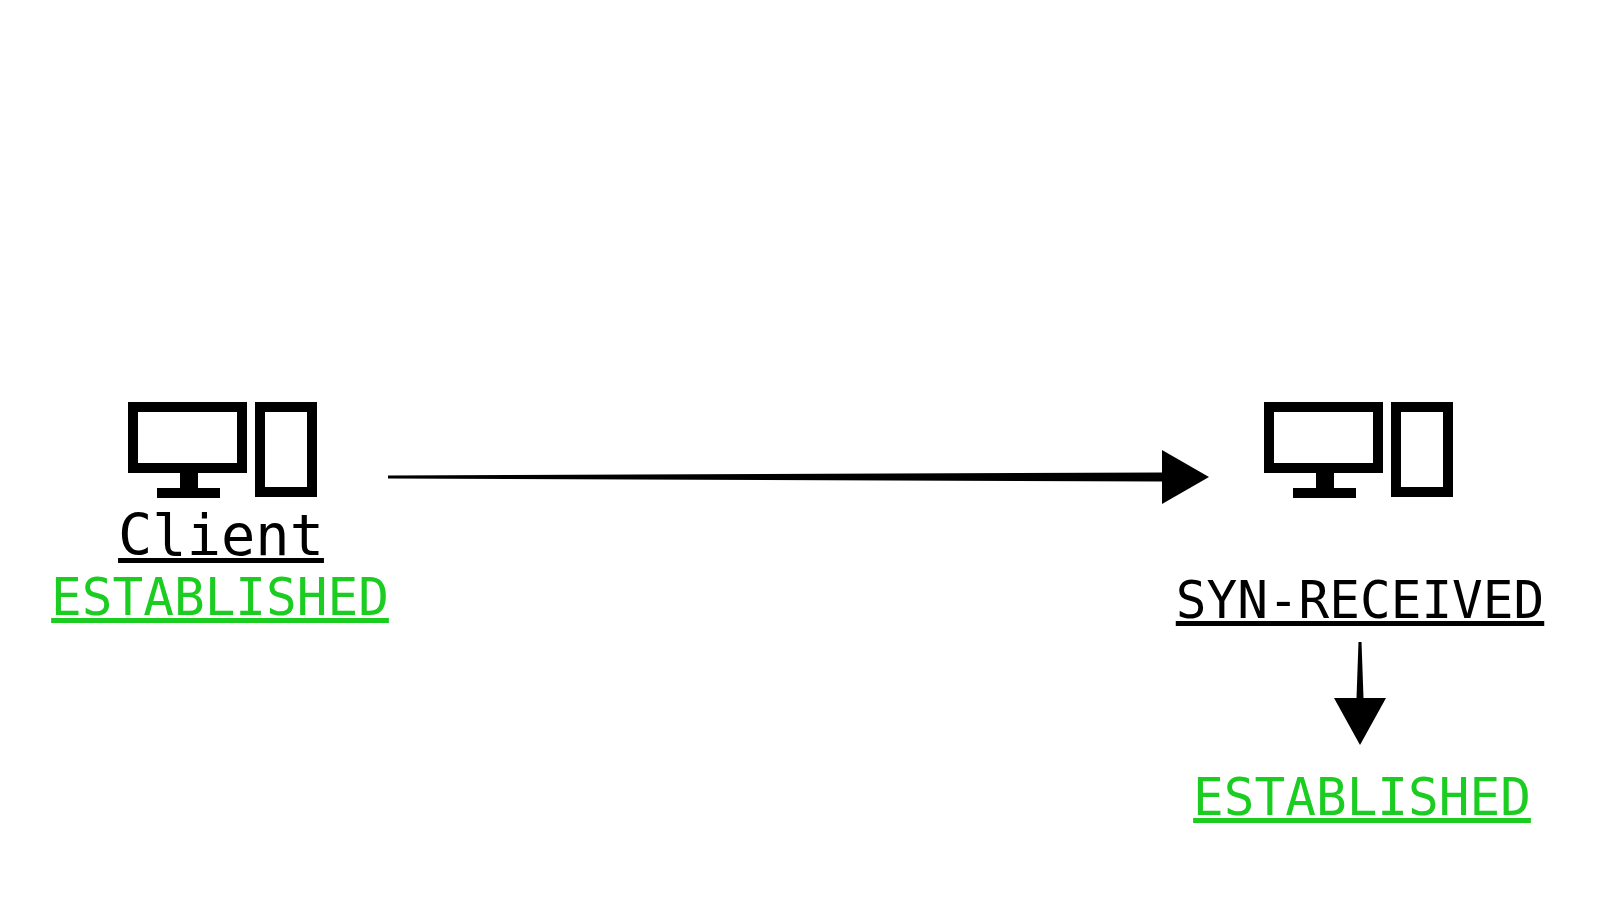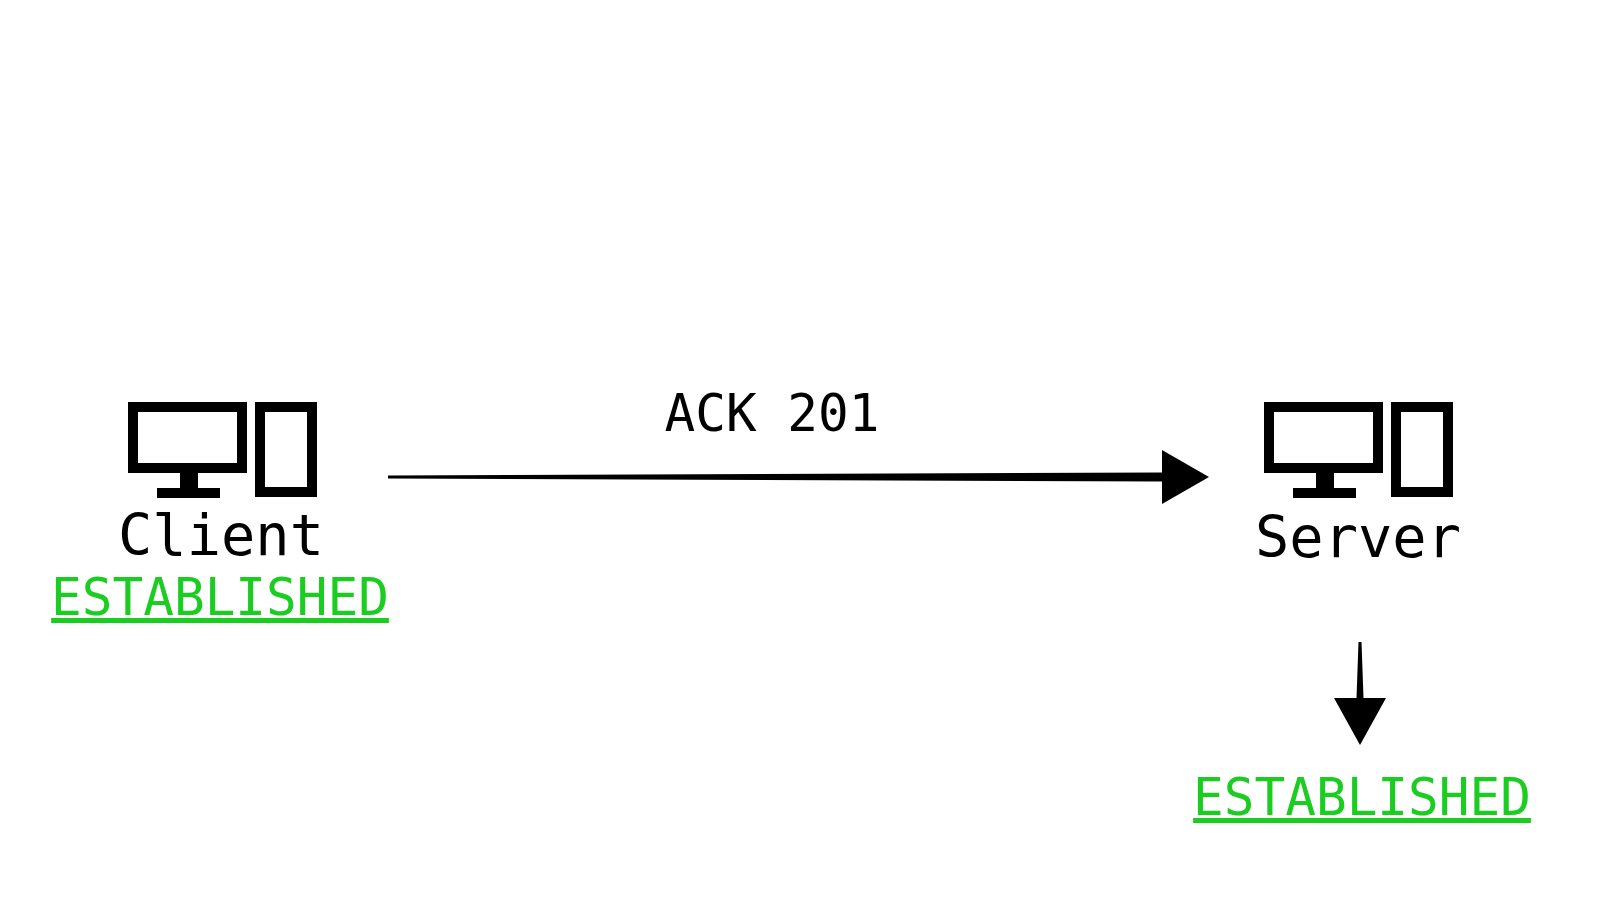--- a/index.html
+++ b/index.html
@@ -46,41 +46,40 @@
 <div class="stage">
 
   <div class="abs" style="left:128px; top:402px;">
     <svg width="189" height="96" viewBox="0 0 189 96">
       <rect x="5" y="5" width="109" height="61" fill="#ffffff" stroke="#000000" stroke-width="10"></rect>
       <polygon points="52,66 70,66 70,88 52,88" fill="#000000"></polygon>
       <rect x="29" y="86" width="63" height="10" fill="#000000"></rect>
       <rect x="132" y="5" width="52" height="85" fill="#ffffff" stroke="#000000" stroke-width="10"></rect>
     </svg>
   </div>
-  <div class="abs ctr node-label" style="left:221px; top:507px;">Client</div>
+  <div class="abs ctr node-label" style="left:221px; top:507px;text-decoration:underline;">Client</div>
   <div class="abs ctr state-label state-green" style="left:220px; top:572px;">ESTABLISHED</div>
 
-  <div class="abs ctr msg-label" style="left:772px; top:388px;">ACK 201</div>
 
   <div class="abs" style="left:388px; top:447px;">
     <svg width="822" height="60" viewBox="0 0 822 60">
       <polygon points="0,28.5 774,25.5 774,34.5 0,31.5" fill="#000000"></polygon>
       <polygon points="774,3 821,30 774,57" fill="#000000"></polygon>
     </svg>
   </div>
 
   <div class="abs" style="left:1264px; top:402px;">
     <svg width="189" height="96" viewBox="0 0 189 96">
       <rect x="5" y="5" width="109" height="61" fill="#ffffff" stroke="#000000" stroke-width="10"></rect>
       <polygon points="52,66 70,66 70,88 52,88" fill="#000000"></polygon>
       <rect x="29" y="86" width="63" height="10" fill="#000000"></rect>
       <rect x="132" y="5" width="52" height="85" fill="#ffffff" stroke="#000000" stroke-width="10"></rect>
     </svg>
   </div>
-  <div class="abs ctr node-label" style="left:1358px; top:509px;">Server</div>
+  <div class="abs ctr state-label" style="left:1360px; top:575px;">SYN-RECEIVED</div>
 
   <div class="abs" style="left:1334px; top:642px;">
     <svg width="52" height="103" viewBox="0 0 52 103">
       <polygon points="24.5,0 27.5,0 29.5,56 22.5,56" fill="#000000"></polygon>
       <polygon points="0,56 52,56 26,103" fill="#000000"></polygon>
     </svg>
   </div>
 
   <div class="abs ctr state-label state-green" style="left:1362px; top:772px;">ESTABLISHED</div>
 

